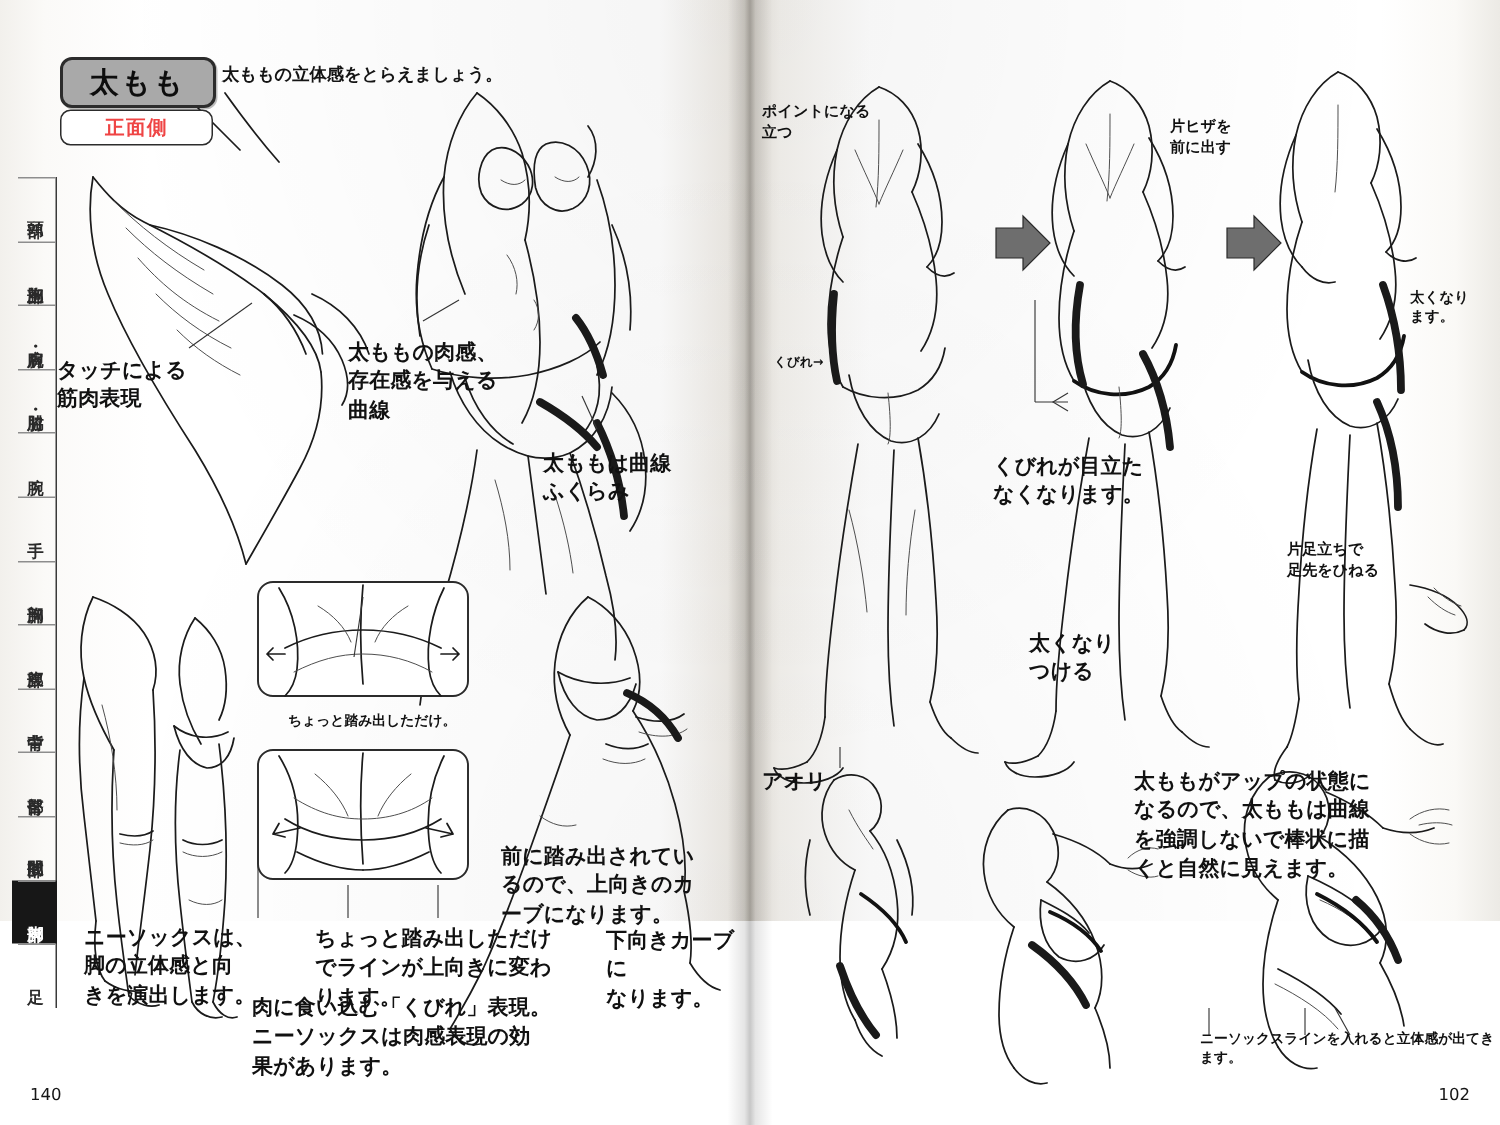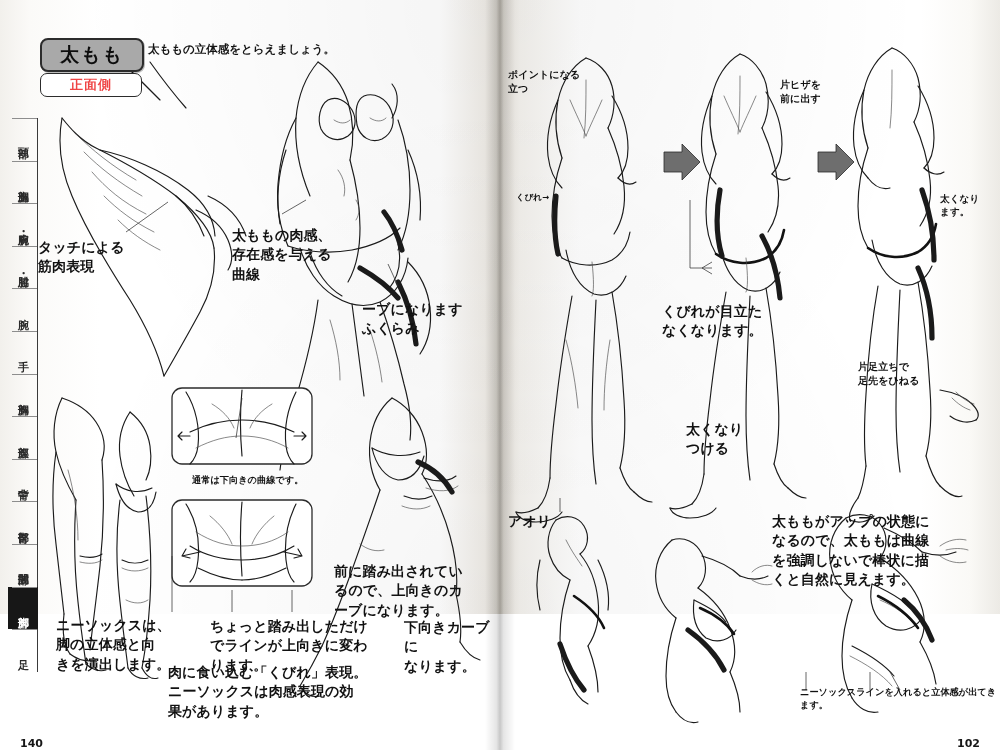--- a/index.html
+++ b/index.html
@@ -63,35 +63,35 @@
   }
   .lead{
     position:absolute;left:148px;top:42px;font-size:11.5px;color:#141414;font-weight:600;
   }
 
   
   .anno{
     position:absolute;font-size:14px;line-height:1.38;color:#111;
     font-weight:700;white-space:pre-line;letter-spacing:.1px;
   }
-  .anno.sm{font-size:8.4px;}
+  .anno.sm{font-size:8.4px;margin-top:44px;}
   .caption{position:absolute;font-size:9.2px;font-weight:700;color:#111;}
 
   
   svg.art{position:absolute;left:0;top:0;width:1000px;height:750px;pointer-events:none;}
   .ln{fill:none;stroke:#1b1b1b;stroke-width:1.15;stroke-linecap:round;stroke-linejoin:round;}
   .ln.t{stroke-width:.65;stroke:#494949;}
   .ln.h{stroke-width:2.6;stroke:#121212;}
   .acc{fill:none;stroke:#1a1a1a;stroke-width:5.2;stroke-linecap:round;}
   .arrowg{fill:#6e6e6e;stroke:#2a2a2a;stroke-width:.8;}
   .thin{fill:none;stroke:#333;stroke-width:.75;}
   .box{fill:#fff;stroke:#2b2b2b;stroke-width:1.3;}
 
   
-  .folio{position:absolute;bottom:0;font-size:11px;font-weight:700;color:#161616;}
+  .folio{position:absolute;bottom:14px;font-size:11px;font-weight:400;color:#161616;}
   .folio.l{left:20px;}
   .folio.r{right:20px;}
   .gutter-shadow{
     position:absolute;left:485px;top:0;width:30px;height:750px;
     background:linear-gradient(90deg,rgba(0,0,0,0) 0%,rgba(0,0,0,.10) 38%,rgba(0,0,0,.22) 50%,rgba(0,0,0,.10) 62%,rgba(0,0,0,0) 100%);
     pointer-events:none;
   }
 </style>
 </head>
 <body>
@@ -436,23 +436,23 @@
   <div class="page page-left">
     <div class="hdr-main">太もも</div>
     <div class="hdr-sub">正面側</div>
     <div class="lead">太ももの立体感をとらえましょう。</div>
 
     <div class="anno" style="left:38px;top:238px;">タッチによる
 筋肉表現</div>
     <div class="anno" style="left:232px;top:226px;">太ももの肉感、
 存在感を与える
 曲線</div>
-    <div class="anno" style="left:362px;top:300px;">ーブになります
+    <div class="anno" style="left:362px;top:300px;">太ももは曲線
 ふくらみ</div>
-    <div class="caption" style="left:192px;top:474px;">通常は下向きの曲線です。</div>
+    <div class="caption" style="left:192px;top:474px;">ちょっと踏み出しただけ。</div>
     <div class="anno" style="left:56px;top:616px;">ニーソックスは、
 脚の立体感と向
 きを演出します。</div>
     <div class="anno" style="left:210px;top:617px;">ちょっと踏み出しただけ
 でラインが上向きに変わ
 ります。</div>
     <div class="anno" style="left:334px;top:562px;">前に踏み出されてい
 るので、上向きのカ
 ーブになります。</div>
     <div class="anno" style="left:168px;top:663px;">肉に食い込む「くびれ」表現。
@@ -473,21 +473,21 @@
 前に出す</div>
     <div class="anno" style="left:440px;top:192px;font-size:9.6px;">太くなり
 ます。</div>
     <div class="anno" style="left:162px;top:302px;">くびれが目立た
 なくなります。</div>
     <div class="anno" style="left:186px;top:420px;">太くなり
 つける</div>
     <div class="anno" style="left:358px;top:360px;font-size:10px;">片足立ちで
 足先をひねる</div>
     <div class="anno" style="left:8px;top:512px;">アオリ</div>
-    <div class="anno" style="left:272px;top:512px;">太ももがアップの状態に
+    <div class="anno" style="left:256px;top:512px;">太ももがアップの状態に
 なるので、太ももは曲線
 を強調しないで棒状に描
 くと自然に見えます。</div>
     <div class="caption" style="left:300px;top:686px;">ニーソックスラインを入れると立体感が出てきます。</div>
 
     <div class="folio r">102</div>
   </div>
 
 </div>
 

